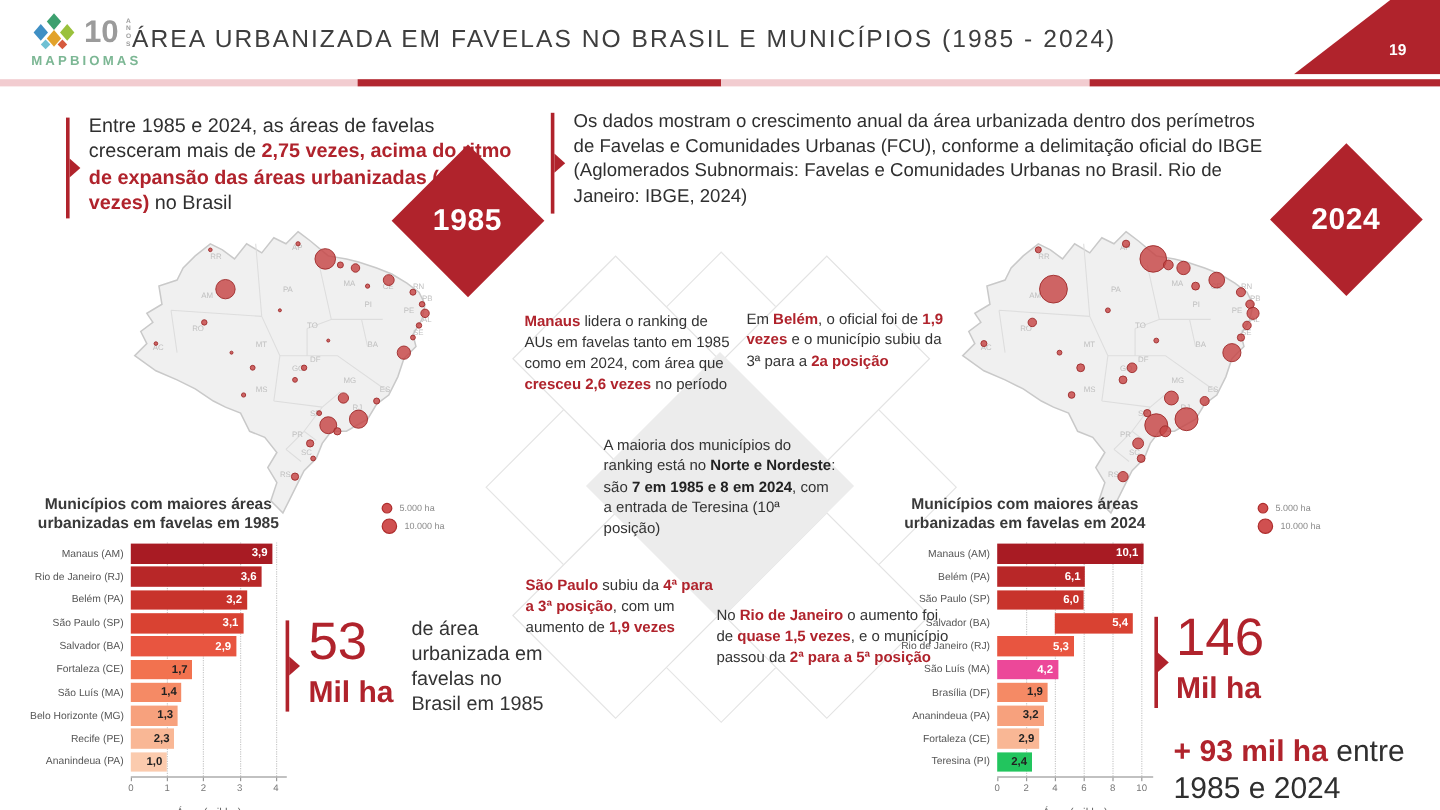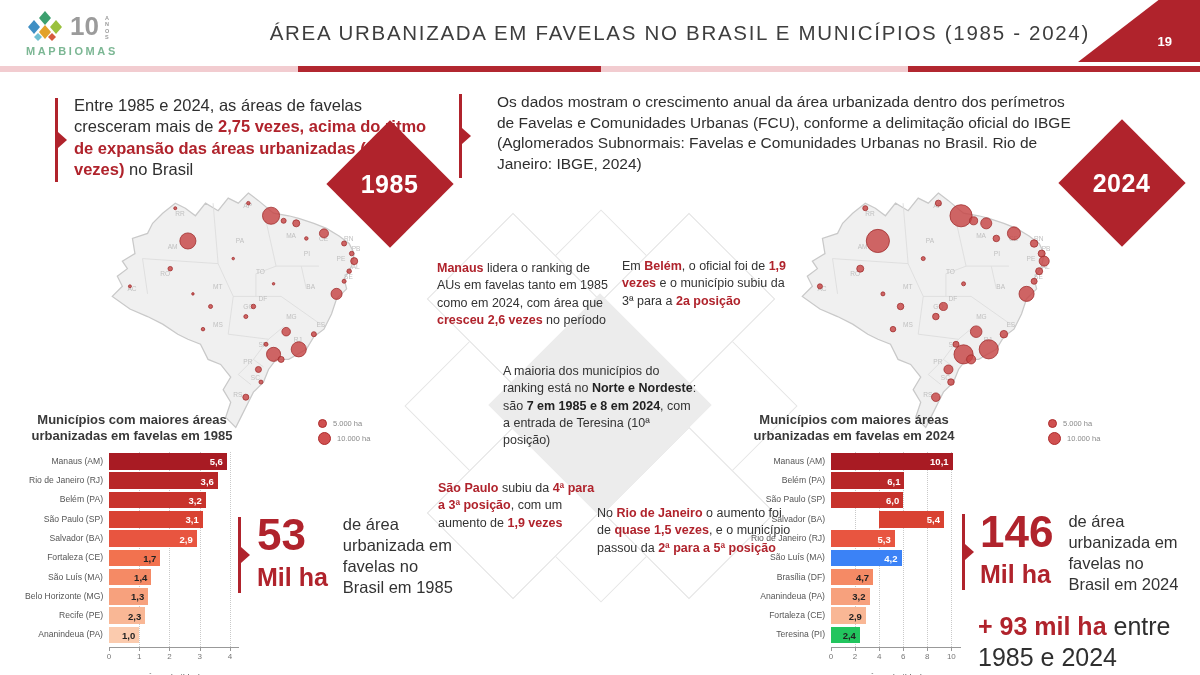--- a/index.html
+++ b/index.html
@@ -5,40 +5,40 @@
   html,body{margin:0;padding:0;background:#fff;}
   .stage{position:relative;width:1200px;height:675px;background:#fff;overflow:hidden;
          font-family:"Liberation Sans",sans-serif;}
 
   
   .logo{position:absolute;left:26px;top:10px;width:130px;}
   .logo-row{display:flex;align-items:flex-start;gap:6px;}
   .logo-ten{font-size:26px;font-weight:800;color:#9b9b9b;line-height:1;margin-top:3px;}
   .logo-anos{font-size:5.5px;color:#9b9b9b;line-height:1.15;margin-top:5px;font-weight:700;}
   .logo-brand{font-size:11px;letter-spacing:2.6px;color:#7cb794;margin-top:1px;font-weight:600;}
-  .page-title{position:absolute;left:110px;right:110px;top:21px;text-align:right;
+  .page-title{position:absolute;left:110px;right:110px;top:21px;text-align:left;
               font-size:20.5px;letter-spacing:1.7px;color:#3e3e3e;font-weight:500;}
   .corner{position:absolute;top:0;right:0;width:122px;height:62px;background:#b0232c;
           clip-path:polygon(66% 0,100% 0,100% 100%,0 100%);}
   .corner-num{position:absolute;top:34px;right:28px;color:#fff;font-size:13px;font-weight:600;}
   .divider{position:absolute;top:66px;height:6px;}
   .div-1{left:0;width:298px;background:#f2ccd0;}
   .div-2{left:298px;width:303px;background:#b22730;}
   .div-3{left:601px;width:307px;background:#f2ccd0;}
   .div-4{left:908px;width:292px;background:#b22730;}
 
   
   .bracket{position:absolute;width:3px;background:#b0232c;}
   .bracket::before{content:'';position:absolute;left:3px;top:50%;transform:translateY(-50%);
      border-left:9px solid #b0232c;border-top:8px solid transparent;border-bottom:8px solid transparent;}
 
   
   .intro{position:absolute;color:#2f2f2f;font-weight:500;}
   .intro-left{left:74px;top:95px;width:366px;font-size:16.5px;line-height:1.3;}
-  .intro-right{left:478px;top:92px;width:575px;font-size:15.5px;line-height:1.33;margin-left:19px;}
+  .intro-right{left:478px;top:92px;width:575px;font-size:15.5px;line-height:1.33;}
   .seg-red{color:#b0232c;font-weight:700;}
   .seg-bold{color:#222;font-weight:700;}
 
   
   .year-diamond{position:absolute;width:90px;height:90px;background:#b0232c;transform:rotate(45deg);
                 display:flex;align-items:center;justify-content:center;z-index:3;}
   .year-diamond span{transform:rotate(-45deg);color:#fff;font-size:25px;font-weight:700;letter-spacing:.5px;}
 
   
   .map-svg{position:absolute;width:348px;height:252px;}
@@ -78,21 +78,21 @@
   .cval{position:absolute;right:4px;top:50%;transform:translateY(-50%);
         font-size:9.5px;font-weight:700;color:#222;white-space:nowrap;}
   .cval.on-dark{color:#fff;}
   .caxis{position:relative;height:15px;border-top:1px solid #999;margin-top:2px;}
   .ticklab{position:absolute;top:4px;transform:translateX(-50%);font-size:8px;color:#777;}
   .tickmark{position:absolute;top:0;width:1px;height:3px;background:#999;}
   .caxis-title{font-size:9.5px;color:#666;text-align:center;margin-top:9px;}
 
   
   .sum{position:absolute;display:flex;gap:15px;z-index:4;}
-  .big-num{font-size:44px;font-weight:700;color:#b0232c;line-height:.95;}
+  .big-num{font-size:44px;font-weight:400;color:#b0232c;line-height:.95;}
   .big-unit{font-size:25px;font-weight:800;color:#b0232c;margin-top:7px;white-space:nowrap;}
   .sum-desc{font-size:16.5px;color:#333;line-height:1.28;font-weight:500;width:112px;}
   .delta{position:absolute;left:978px;top:611px;width:215px;font-size:25px;font-weight:500;
          color:#2f2f2f;line-height:1.25;z-index:4;}
   .delta .seg-red{font-weight:800;}
 </style>
 </head>
 <body>
 
 <div class="stage">
@@ -315,21 +315,21 @@
         <div class="plot-area">
           <div class="cgrid">
               <div class="gridline" style="left: 23.2558%;"></div>
               <div class="gridline" style="left: 46.5116%;"></div>
               <div class="gridline" style="left: 69.7674%;"></div>
               <div class="gridline" style="left: 93.0233%;"></div>
             </div>
           <div class="cbars">
               <div class="ctrack">
                 <div class="cbar" style="width: 90.6977%; background: rgb(168, 27, 35);">
-                  <span class="cval on-dark">5,6</span>
+                  <span class="cval on-dark">3,9</span>
                 </div>
               </div>
               <div class="ctrack">
                 <div class="cbar" style="width: 83.7209%; background: rgb(184, 39, 40);">
                   <span class="cval on-dark">3,6</span>
                 </div>
               </div>
               <div class="ctrack">
                 <div class="cbar" style="width: 74.4186%; background: rgb(200, 51, 44);">
                   <span class="cval on-dark">3,2</span>
@@ -433,27 +433,27 @@
                 <div class="cbar" style="width: 50%; background: rgb(217, 66, 50); margin-left: 48px;">
                   <span class="cval on-dark">5,4</span>
                 </div>
               </div>
               <div class="ctrack">
                 <div class="cbar" style="width: 49.0741%; background: rgb(232, 85, 64);">
                   <span class="cval on-dark">5,3</span>
                 </div>
               </div>
               <div class="ctrack">
-                <div class="cbar" style="width: 38.8889%; background: #3b82f6; padding-left: 20px;">
+                <div class="cbar" style="width: 38.8889%; background: #ec4899;">
                   <span class="cval on-dark">4,2</span>
                 </div>
               </div>
               <div class="ctrack">
                 <div class="cbar" style="width: 32.4074%; background: rgb(245, 138, 101);">
-                  <span class="cval">4,7</span>
+                  <span class="cval">1,9</span>
                 </div>
               </div>
               <div class="ctrack">
                 <div class="cbar" style="width: 29.6296%; background: rgb(247, 161, 125);">
                   <span class="cval">3,2</span>
                 </div>
               </div>
               <div class="ctrack">
                 <div class="cbar" style="width: 26.8519%; background: rgb(249, 183, 149);">
                   <span class="cval">2,9</span>
@@ -493,18 +493,17 @@
     </div>
     <div class="sum-desc">de área urbanizada em favelas no Brasil em 1985</div>
   </div>
 
   <div class="bracket" style="left:962px;top:514px;height:76px;"></div>
   <div class="sum" style="left:980px;top:511px;">
     <div>
       <div class="big-num">146</div>
       <div class="big-unit">Mil ha</div>
     </div>
-    <div class="sum-desc">de área urbanizada em favelas no Brasil em 2024</div>
   </div>
 
   <div class="delta"><span class="seg-red">+ 93 mil ha</span><span> entre 1985 e 2024</span></div>
 
 </div>
 
 </body></html>

